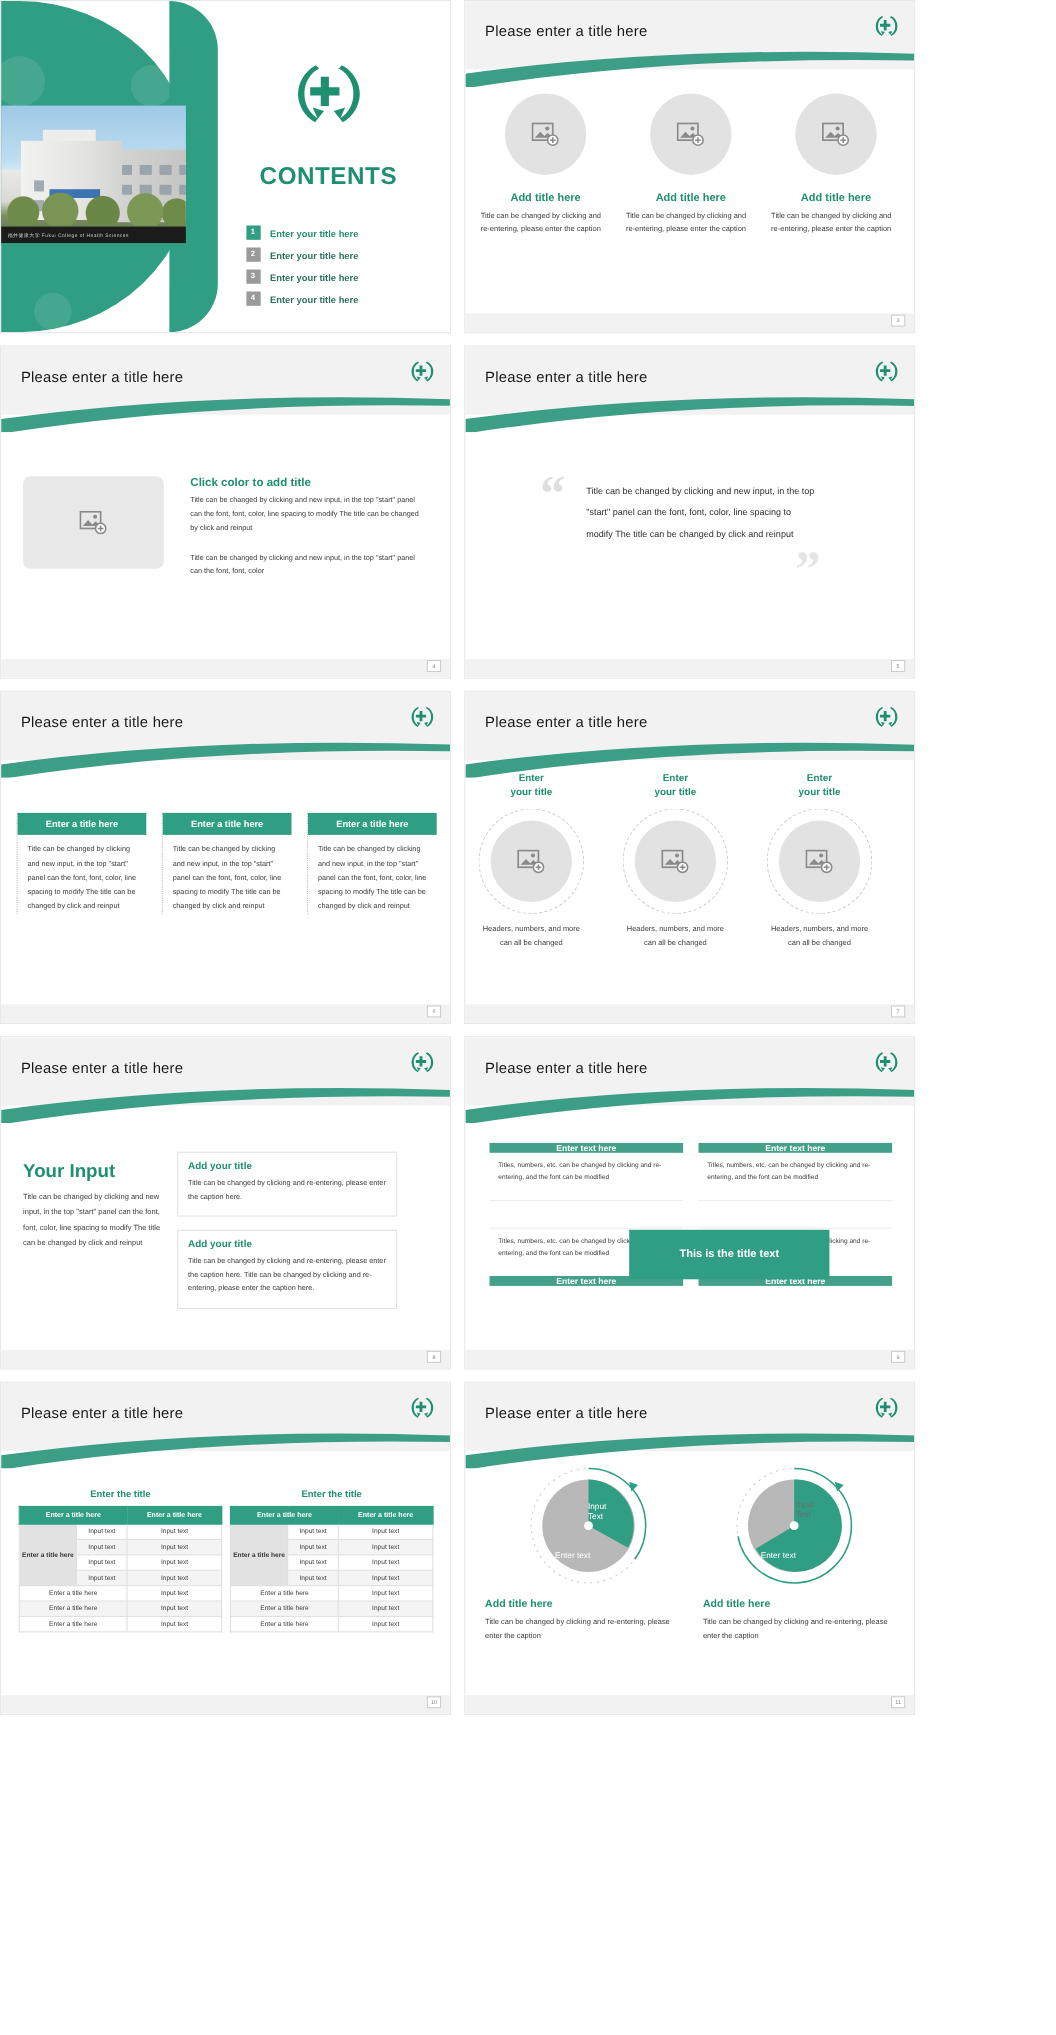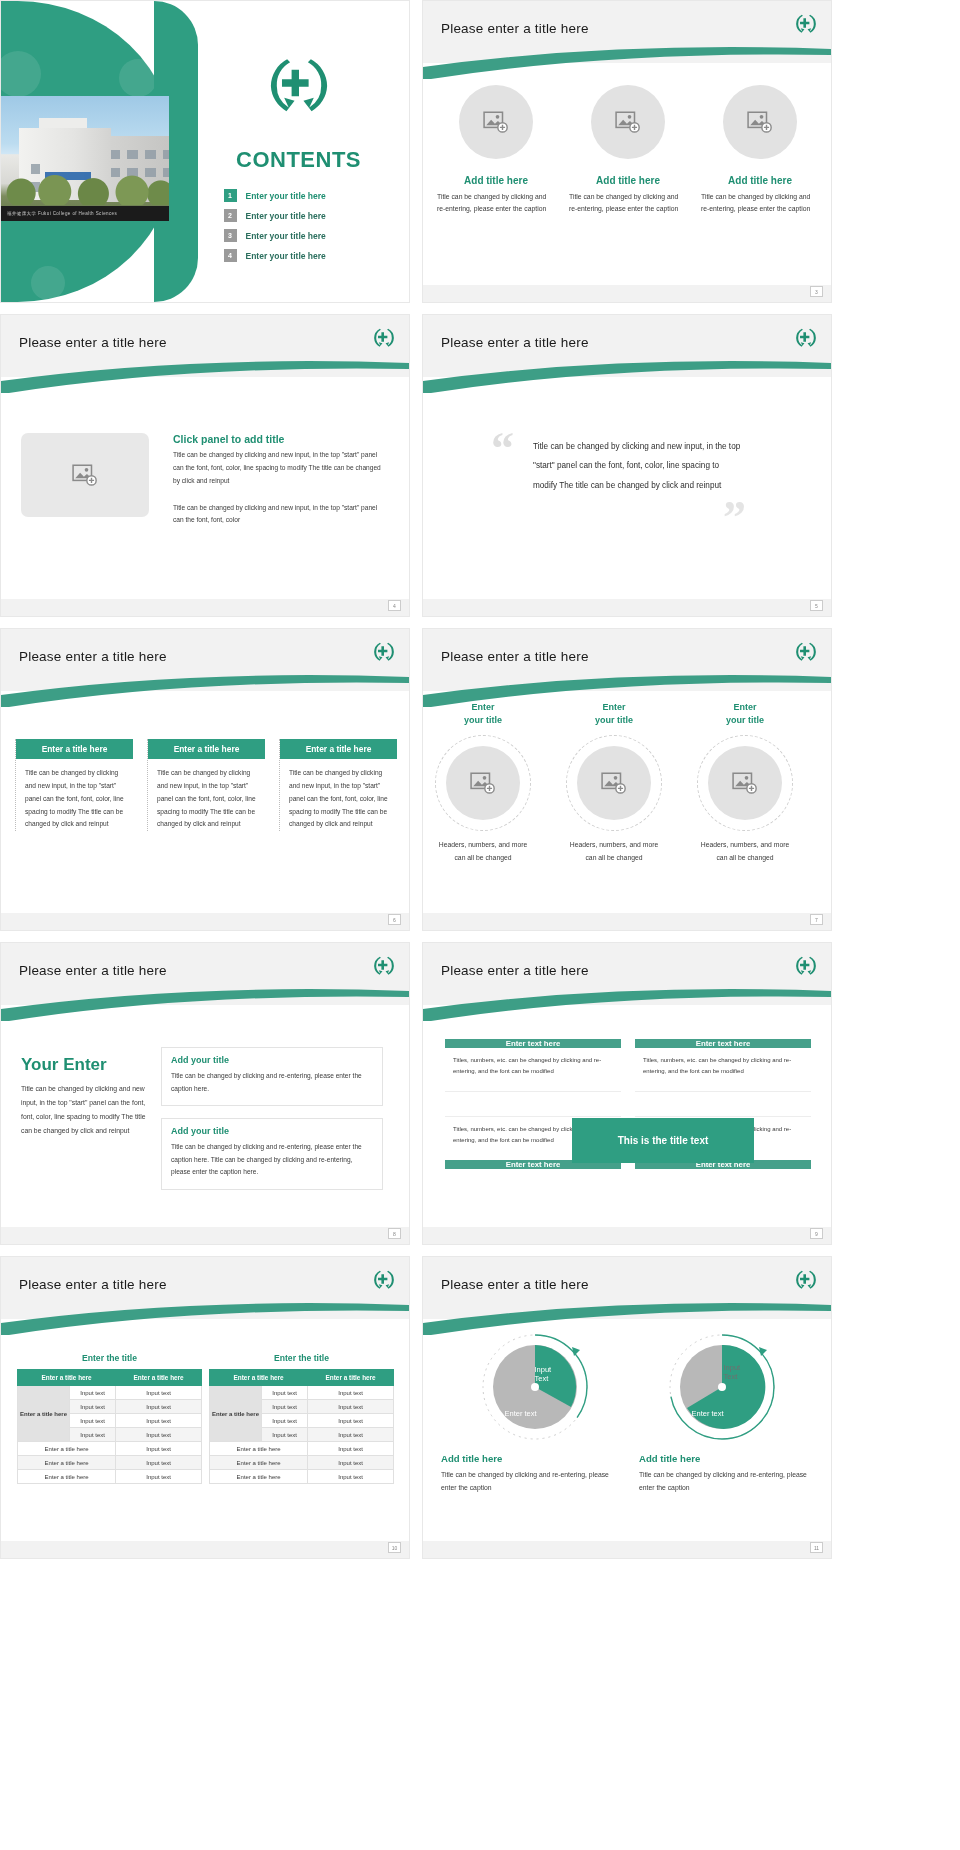--- a/index.html
+++ b/index.html
@@ -86,21 +86,21 @@
     background:radial-gradient(circle at 12% 60%, #6e8b4a 0 14px, transparent 15px),
                radial-gradient(circle at 32% 55%, #7a9553 0 16px, transparent 17px),
                radial-gradient(circle at 55% 62%, #6b8747 0 15px, transparent 16px),
                radial-gradient(circle at 78% 57%, #7d9855 0 16px, transparent 17px),
                radial-gradient(circle at 95% 63%, #6e8b4a 0 13px, transparent 14px);}
   .ph-caption{ position:absolute; left:0; bottom:0; width:100%; height:15px; background:#1b1b1b;
     color:#c9c9c9; font-size:4.5px; line-height:15px; padding-left:6px; letter-spacing:.4px;}
   .cover-right { position:absolute; left:185px; top:0; width:225px; height:100%;
     display:flex; flex-direction:column; align-items:center; padding-top:48px; }
   .contents-word { font-size:22px; font-weight:bold; color:#1f8f72; letter-spacing:.5px; margin-top:24px;}
-  .toc { margin-top:16px; width:150px; }
+  .toc { margin-top:32px; width:150px; }
   .toc-row { display:flex; align-items:center; margin-bottom:7px; }
   .toc-num { width:13px; height:13px; color:#fff; font-size:7px; font-weight:bold;
     display:flex; align-items:center; justify-content:center; background:#9a9a9a; margin-right:9px;}
   .toc-row:first-child .toc-num { background:#2f9e82; }
   .toc-txt { font-size:8.5px; font-weight:bold; color:#2b6f5e; }
   .toc-row:first-child .toc-txt{ color:#1f8f72; }
 
   
   .ph-circle {
     width:74px; height:74px; border-radius:50%; background:#e2e2e2;
@@ -144,21 +144,21 @@
   .s6-t { font-size:9px; font-weight:bold; color:#1f8f72; text-align:center; line-height:1.45;}
   .s6-circ-wrap { position:relative; width:96px; height:96px; display:flex;
     align-items:center; justify-content:center; margin-top:8px;}
   .s6-dotted { position:absolute; inset:0; border:1px dashed #cfcfcf; border-radius:50%; }
   .s6-cap { font-size:6.8px; color:#3b3b3b; line-height:1.85; text-align:center; margin-top:8px; width:100px;}
 
   
   .s7-left { position:absolute; left:20px; top:112px; width:130px; }
   .s7-big { font-size:17px; font-weight:bold; color:#1f8f72; }
   .s7-p { font-size:6.8px; color:#3b3b3b; line-height:2.05; margin-top:7px; }
-  .s7-right { position:absolute; left:160px; top:104px; width:222px; }
+  .s7-right { position:absolute; left:160px; top:104px; width:200px; }
   .s7-box { border:1px solid #e3e3e3; padding:7px 9px 10px 9px; margin-bottom:12px; background:#fff;}
   .s7-bt { font-size:9px; font-weight:bold; color:#1f8f72; }
   .s7-bp { font-size:6.6px; color:#3b3b3b; line-height:1.9; margin-top:5px; }
 
   
   .s8-grid { position:absolute; left:22px; top:96px; width:366px; }
   .s8-r { display:flex; justify-content:space-between; }
   .s8-cell { width:176px; }
   .s8-bar { background:#45a08a; color:#fff; font-size:7.8px; font-weight:bold;
     text-align:center; padding:0 0; }
@@ -332,21 +332,21 @@
       <div class="ph-rect">
         <svg class="imgicon" viewBox="0 0 24 20">
             <rect x="1" y="1" width="17" height="14" fill="none" stroke="#8a8a8a" stroke-width="1.4"></rect>
             <path d="M3 13 l4.5-5 3.5 3.6 2.8-2.6 4.2 4" fill="#8a8a8a"></path>
             <circle cx="13.4" cy="5.2" r="1.7" fill="#8a8a8a"></circle>
             <circle cx="18" cy="15" r="4.3" fill="#ffffff" stroke="#8a8a8a" stroke-width="1.3"></circle>
             <path d="M18 12.6v4.8M15.6 15h4.8" stroke="#8a8a8a" stroke-width="1.3"></path>
           </svg>
       </div>
       <div>
-        <div class="s3-title">Click panel to add title</div>
+        <div class="s3-title">Click color to add title</div>
         <div class="s3-p">Title can be changed by clicking and new input, in the top "start" panel can the font, font, color, line spacing to modify The title can be changed by click and reinput</div>
         <div class="s3-p s3-p2">Title can be changed by clicking and new input, in the top "start" panel can the font, font, color</div>
       </div>
     </div>
     <div class="footbar"></div>
     <div class="pgnum">4</div>
   </div>
 
   <div class="slide">
     <div class="hdr"></div>
@@ -488,21 +488,21 @@
         <path d="M62 18 A34 34 0 0 1 80 50 A34 34 0 0 1 64 79 L70 66 L56 70 L67 84 A41 41 0 0 0 88 50 A41 41 0 0 0 66 14 Z" fill="#1f8f72"></path>
       </svg>
     </span>
     <div class="hdr-curve">
       <svg width="410" height="34">
           <path d="M0 34 L0 22 Q190 -4 410 4 L410 10 Q190 6 8 34 Z" fill="#3d9e86"></path>
         </svg>
     </div>
 
     <div class="s7-left">
-      <div class="s7-big">Your Enter</div>
+      <div class="s7-big">Your Input</div>
       <div class="s7-p">Title can be changed by clicking and new input, in the top "start" panel can the font, font, color, line spacing to modify The title can be changed by click and reinput</div>
     </div>
     <div class="s7-right">
       <div class="s7-box">
         <div class="s7-bt">Add your title</div>
         <div class="s7-bp">Title can be changed by clicking and re-entering, please enter the caption here.</div>
       </div>
       <div class="s7-box">
         <div class="s7-bt">Add your title</div>
         <div class="s7-bp">Title can be changed by clicking and re-entering, please enter the caption here. Title can be changed by clicking and re-entering, please enter the caption here.</div>

